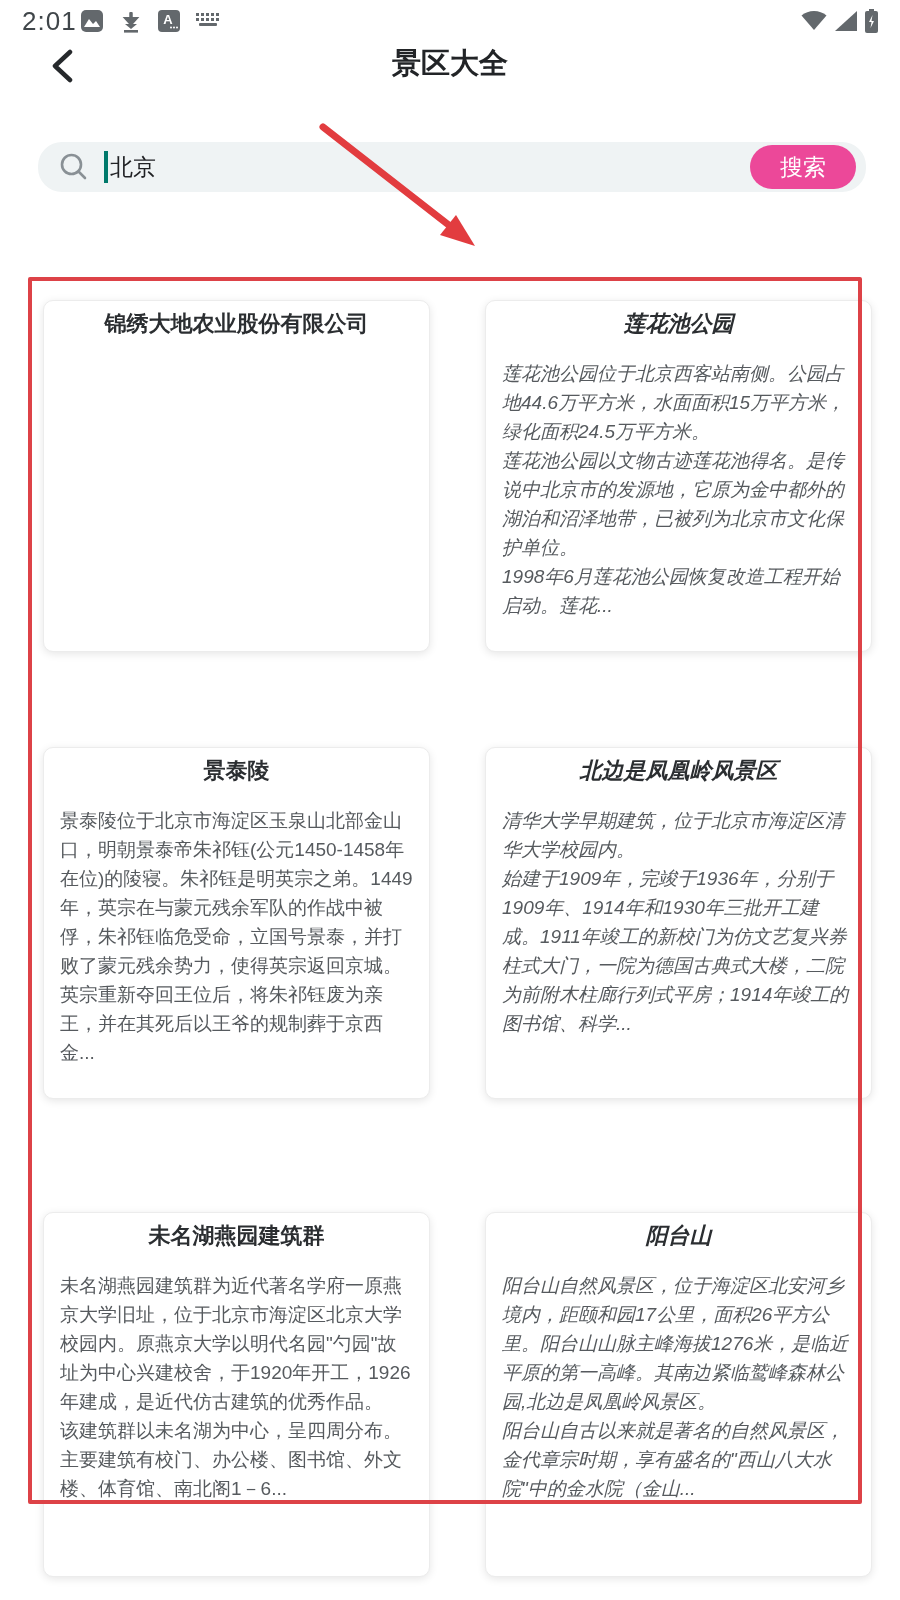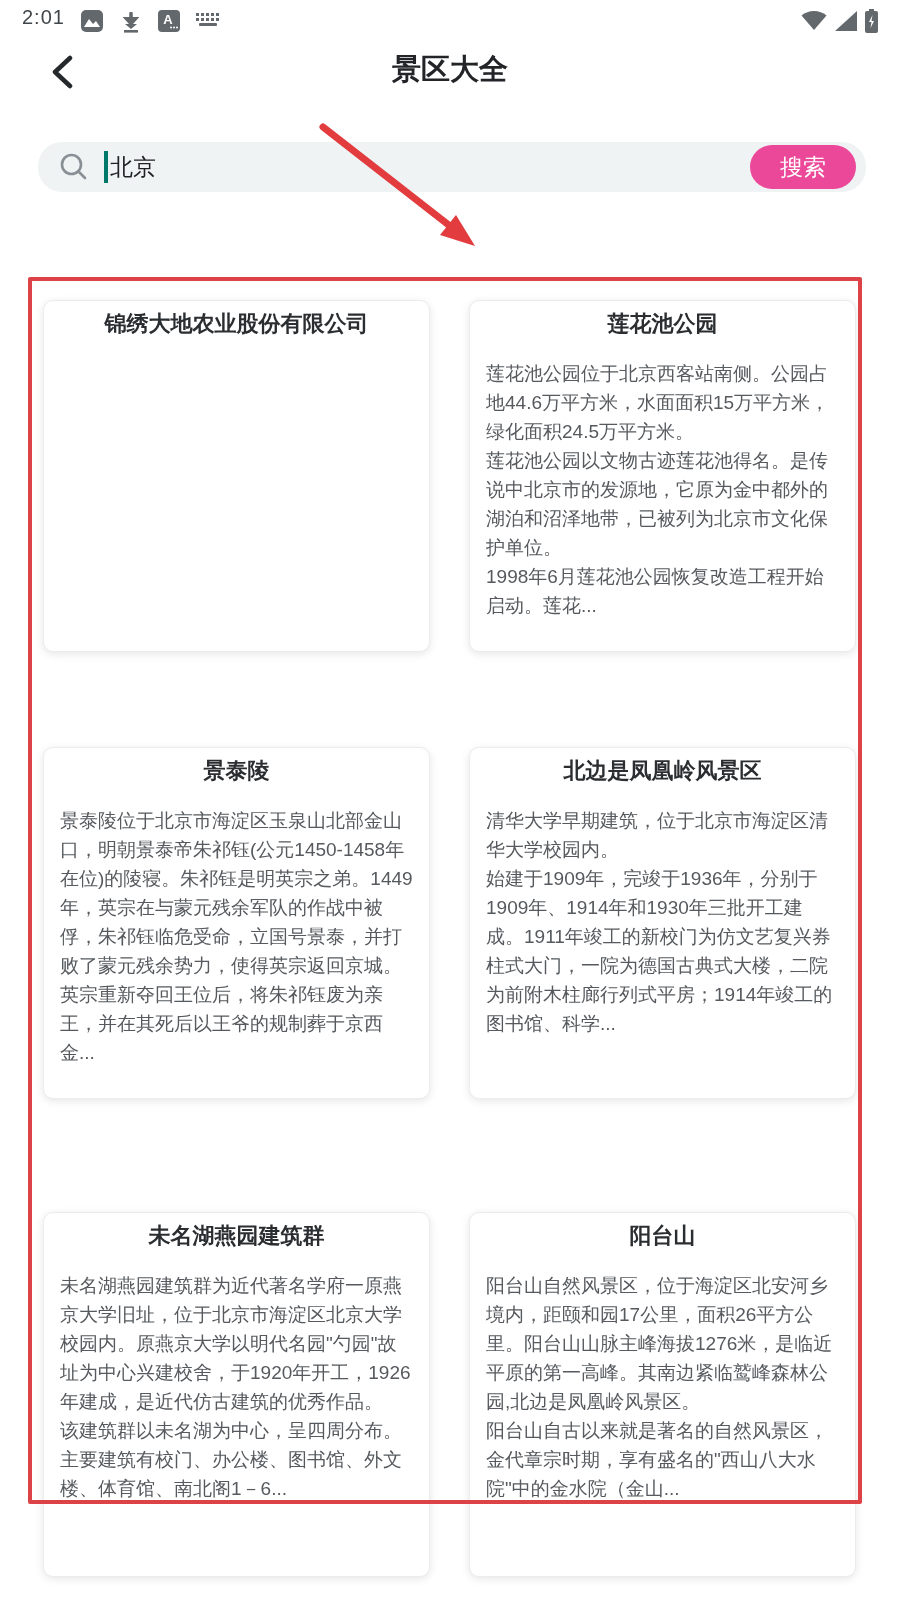--- a/index.html
+++ b/index.html
@@ -1,44 +1,44 @@
 <!DOCTYPE html>
 <html><head>
 <meta charset="utf-8">
 <style>
   * { margin:0; padding:0; box-sizing:border-box; }
   html,body { width:900px; height:1600px; background:#ffffff;
     font-family:"Liberation Sans","DejaVu Sans",sans-serif; position:relative; overflow:hidden; }
 
   
   .statusbar { position:absolute; left:0; top:0; width:900px; height:40px; }
-  .sb-time { position:absolute; left:22px; top:6px; font-size:20px; color:#40464a; letter-spacing:1px; }
+  .sb-time { position:absolute; left:22px; top:6px; font-size:26px; color:#40464a; letter-spacing:1px; }
   .sb-left { position:absolute; left:80px; top:9px; display:flex; gap:15px; align-items:center; }
   .sb-right { position:absolute; right:22px; top:9px; display:flex; gap:8px; align-items:center; }
   .sb-icon { display:inline-flex; }
 
   
-  .header { position:absolute; left:0; top:42px; width:732px; height:60px; }
+  .header { position:absolute; left:0; top:36px; width:732px; height:60px; }
   .back-btn { position:absolute; left:40px; top:10px; width:44px; height:44px; display:flex; align-items:center; justify-content:center; cursor:pointer; }
   .page-title { position:absolute; left:0; top:8px; width:900px; text-align:center; font-size:29px; font-weight:600; color:#222427; }
 
   
   .search-bar { position:absolute; left:38px; top:142px; width:828px; height:50px;
     background:#eff3f4; border-radius:24px; display:flex; align-items:center; padding:0 10px 0 20px; }
   .search-glass { flex:0 0 auto; margin-right:14px; display:flex; }
   .caret { width:4px; height:32px; background:#00796b; margin-right:2px; }
   .search-text { font-size:23px; color:#202124; flex:1 1 auto; }
   .search-btn { flex:0 0 auto; width:106px; height:44px; border:none; border-radius:22px;
     color:#ffffff; font-size:23px; font-family:inherit; cursor:pointer; }
 
   
   .card { position:absolute; background:#ffffff; border:1px solid #ececec; border-radius:10px;
     box-shadow:0 2px 8px rgba(0,0,0,0.10); padding:8px 16px 0 16px; }
   .card.col-l { left:43px;  width:387px; }
-  .card.col-r { left:469px; width:387px; }
+  .card.col-r { left:485px; width:387px;font-style:italic; }
   .card.row-1 { top:300px;  height:352px; }
   .card.row-2 { top:747px;  height:352px; }
   .card.row-3 { top:1212px; height:365px; }
   .card-title { text-align:center; font-size:22px; font-weight:bold; color:#2b2e31; margin-bottom:20px; }
   .card-body { font-size:19px; line-height:29px; color:#565a5e; white-space:pre-line; }
 
   
   .annot-box { position:absolute; left:28px; top:277px; width:834px; height:1227px;
     border:4px solid; border-radius:2px; pointer-events:none; z-index:30; }
   .annot-arrow { position:absolute; left:0; top:0; width:900px; height:1600px; pointer-events:none; z-index:31; }

